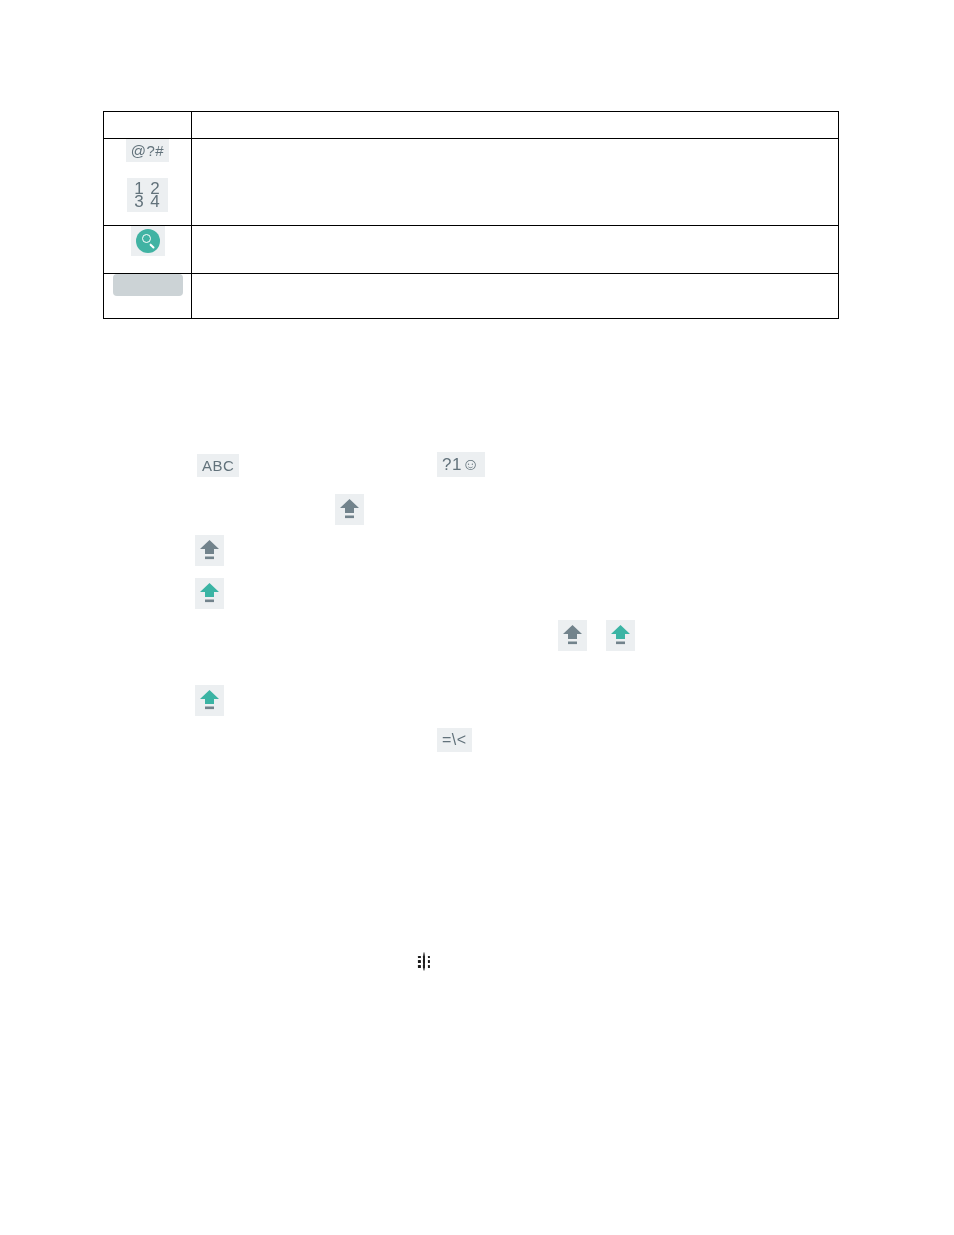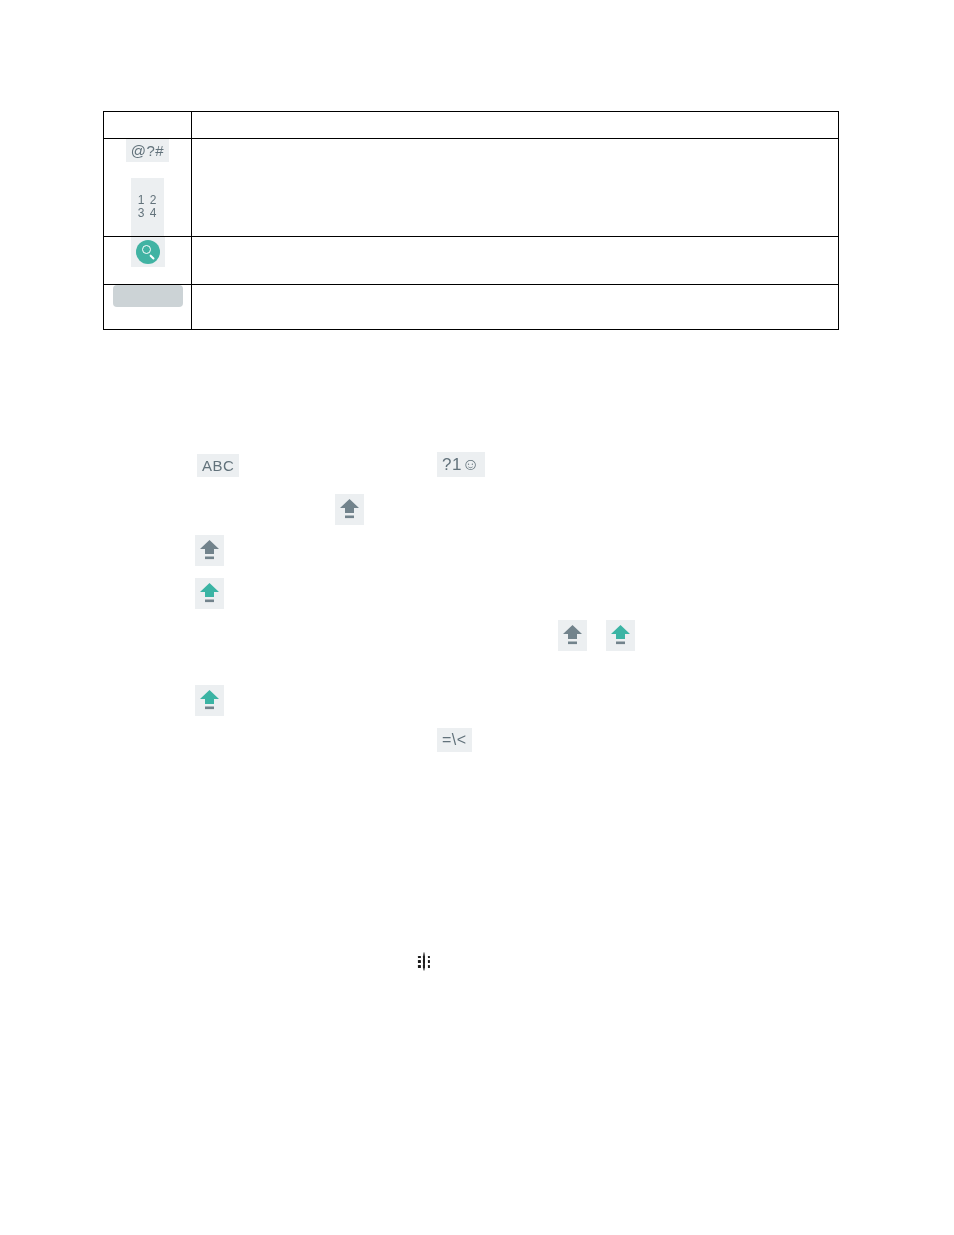--- a/index.html
+++ b/index.html
@@ -80,22 +80,22 @@
     vertical-align: middle;
     line-height: 1;
     white-space: nowrap;
   }
   .keycap-text {
     font-size: 15px;
     padding: 4px 5px;
     letter-spacing: 0.5px;
   }
   .keycap-num {
-    font-size: 12px;
-    padding: 16px 7px;
+    font-size: 17px;
+    padding: 4px 7px;
     line-height: 13px;
     letter-spacing: 1px;
   }
   .keycap-num span { display: block; }
 
   
   .key-search {
     display: inline-block;
     background: #eceff1;
     padding: 3px 5px;

